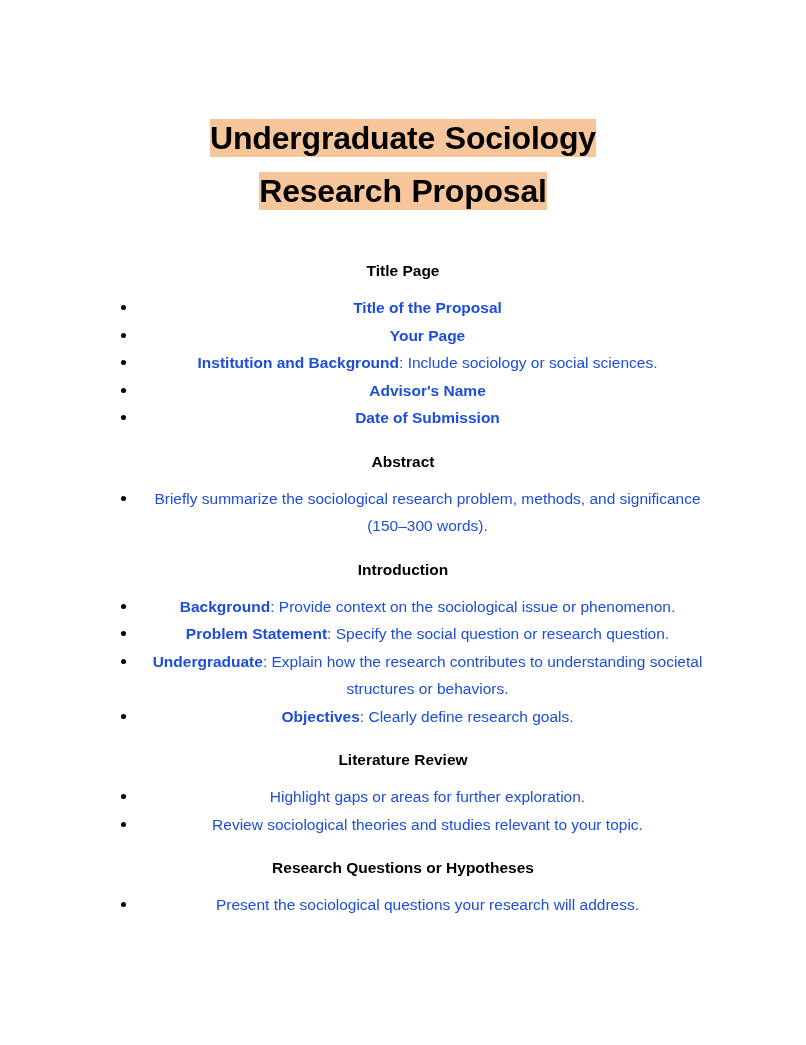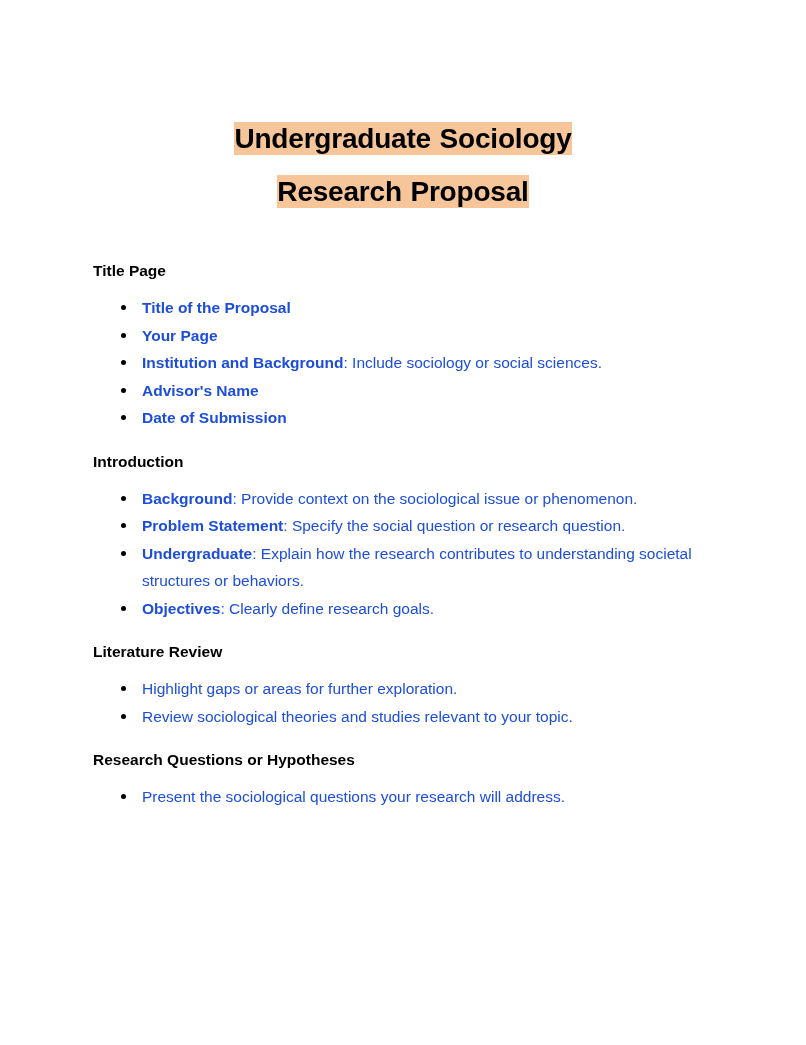--- a/index.html
+++ b/index.html
@@ -24,41 +24,41 @@
     position: relative;
   }
 
   
   .title-block {
     text-align: center;
     padding: 0 78px;
     margin-top: 112px;
   }
   .doc-title {
-    font-size: 28px;
+    font-size: 32px;
     font-weight: bold;
     line-height: 53px;
     letter-spacing: -0.2px;
     margin: 0;
     word-spacing: 1px;
   }
   .doc-title .hl {
     background-color: #f6c69a;
     padding: 1px 0;
     box-decoration-break: clone;
     -webkit-box-decoration-break: clone;
   }
 
   
   .content {
     margin-top: 42px;
     padding: 0 93px 0 93px;
   }
 
-  .section { margin: 0; }
+  .section { margin: 0; text-align: center; }
 
   .section-heading {
     font-size: 15.5px;
     font-weight: bold;
     line-height: 22px;
     margin: 0 0 0 0;
     padding: 0;
     color: #000;
   }
 
@@ -111,20 +111,26 @@
       <div class="section-heading">Title Page</div>
       <ul class="bullets">
         <li><span class="lead">Title of the Proposal</span><span></span></li>
         <li><span class="lead">Your Page</span><span></span></li>
         <li><span class="lead">Institution and Background</span><span>: Include sociology or social sciences.</span></li>
         <li><span class="lead">Advisor's Name</span><span></span></li>
         <li><span class="lead">Date of Submission</span><span></span></li>
       </ul>
     </div>
 
+    <div class="section sec-gap">
+      <div class="section-heading">Abstract</div>
+      <ul class="bullets">
+        <li><span class="lead"></span><span>Briefly summarize the sociological research problem, methods, and significance (150–300 words).</span></li>
+      </ul>
+    </div>
 
     <div class="section sec-gap">
       <div class="section-heading">Introduction</div>
       <ul class="bullets">
         <li><span class="lead">Background</span><span>: Provide context on the sociological issue or phenomenon.</span></li>
         <li><span class="lead">Problem Statement</span><span>: Specify the social question or research question.</span></li>
         <li><span class="lead">Undergraduate</span><span>: Explain how the research contributes to understanding societal structures or behaviors.</span></li>
         <li><span class="lead">Objectives</span><span>: Clearly define research goals.</span></li>
       </ul>
     </div>

